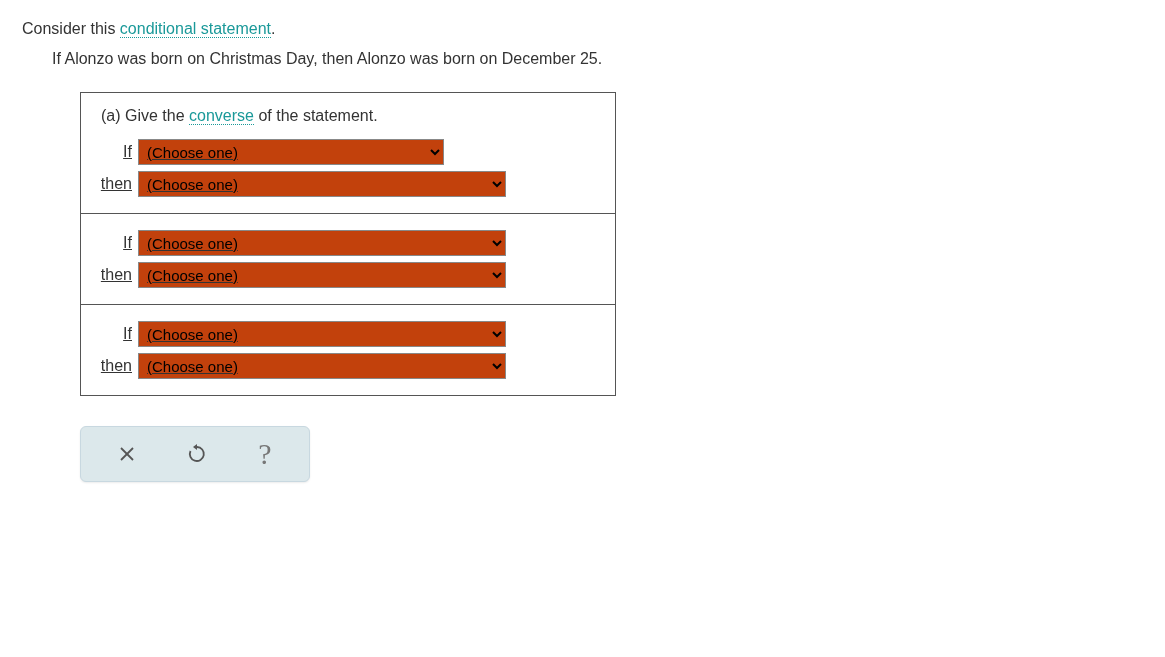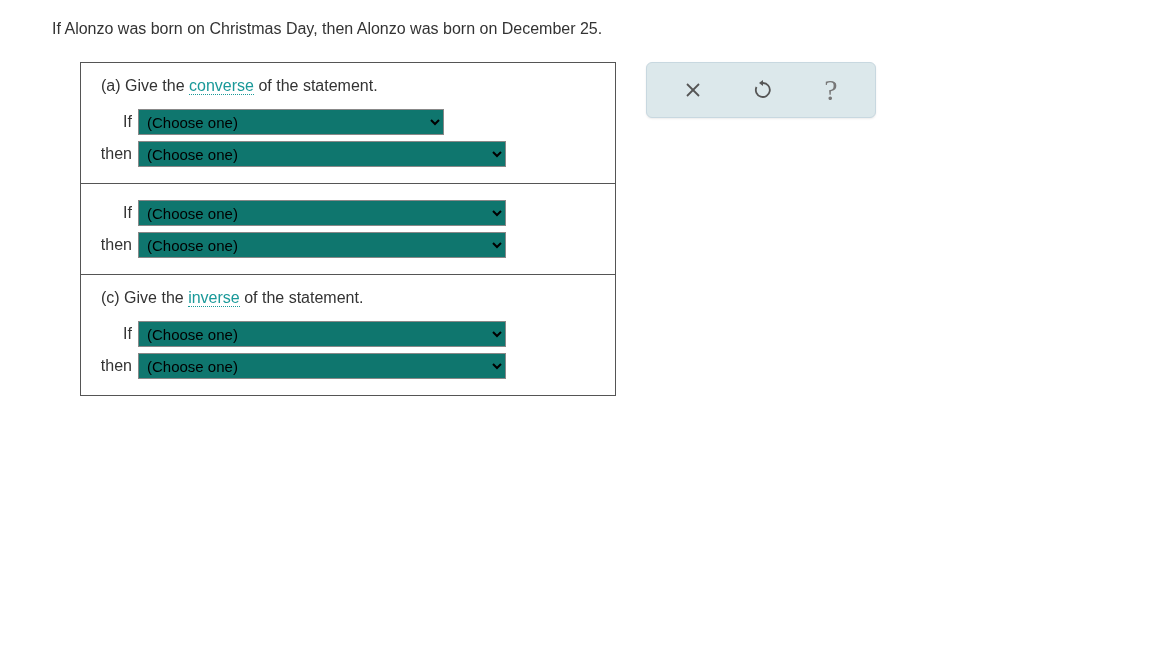--- a/index.html
+++ b/index.html
@@ -27,51 +27,53 @@
     }
     .statement {
       margin-left: 30px;
       margin-bottom: 24px;
     }
     .main-row {
       display: flex;
       align-items: flex-start;
       gap: 30px;
       margin-left: 58px;
+      flex-direction: column;
     }
     .question-box {
       border: 1px solid #555;
       width: 536px;
     }
     .part {
       border-bottom: 1px solid #555;
       padding: 14px 0 12px 0;
     }
     .part:last-child {
       border-bottom: none;
     }
     .prompt {
       padding: 0 20px 12px 20px;
     }
     .input-row {
       display: flex;
       align-items: center;
       padding: 2px 12px 4px 12px;
+      text-decoration: underline;
     }
     .row-label {
       width: 45px;
       text-align: right;
       padding-right: 6px;
     }
     .select {
       font-family: Verdana, Geneva, sans-serif;
       font-size: 15px;
       padding: 2px 4px;
       border: 1px solid #888;
-      background: #0f766e;
+      background: #c2410c;
       height: 26px;
     }
     .select-if {
       width: 306px;
     }
     .select-then {
       width: 368px;
     }
     .toolbar {
       width: 230px;
@@ -100,20 +102,23 @@
     .help-q {
       font-size: 30px;
       font-family: Georgia, serif;
       color: #777;
     }
   </style>
 </head>
 <body>
 
 <div class="content">
+  <div class="intro-line">
+    <span>Consider this </span><a href="#" class="term-link">conditional statement</a><span>.</span>
+  </div>
 
   <div class="statement">If Alonzo was born on Christmas Day, then Alonzo was born on December 25.</div>
 
   <div class="main-row">
     <div class="question-box">
 
       <div class="part">
         <div class="prompt">
           <span>(a)</span><span> Give the </span><a href="#" class="term-link">converse</a><span> of the statement.</span>
         </div>
@@ -140,23 +145,20 @@
         </div>
         <div class="input-row">
           <div class="row-label">then</div>
           <select class="select select-then">
             <option>(Choose one)</option>
           </select>
         </div>
       </div>
 
       <div class="part">
-        <div class="prompt">
-          <span>(c)</span><span> Give the </span><a href="#" class="term-link">inverse</a><span> of the statement.</span>
-        </div>
         <div class="input-row">
           <div class="row-label">If</div>
           <select class="select select-then">
             <option>(Choose one)</option>
           </select>
         </div>
         <div class="input-row">
           <div class="row-label">then</div>
           <select class="select select-then">
             <option>(Choose one)</option>

